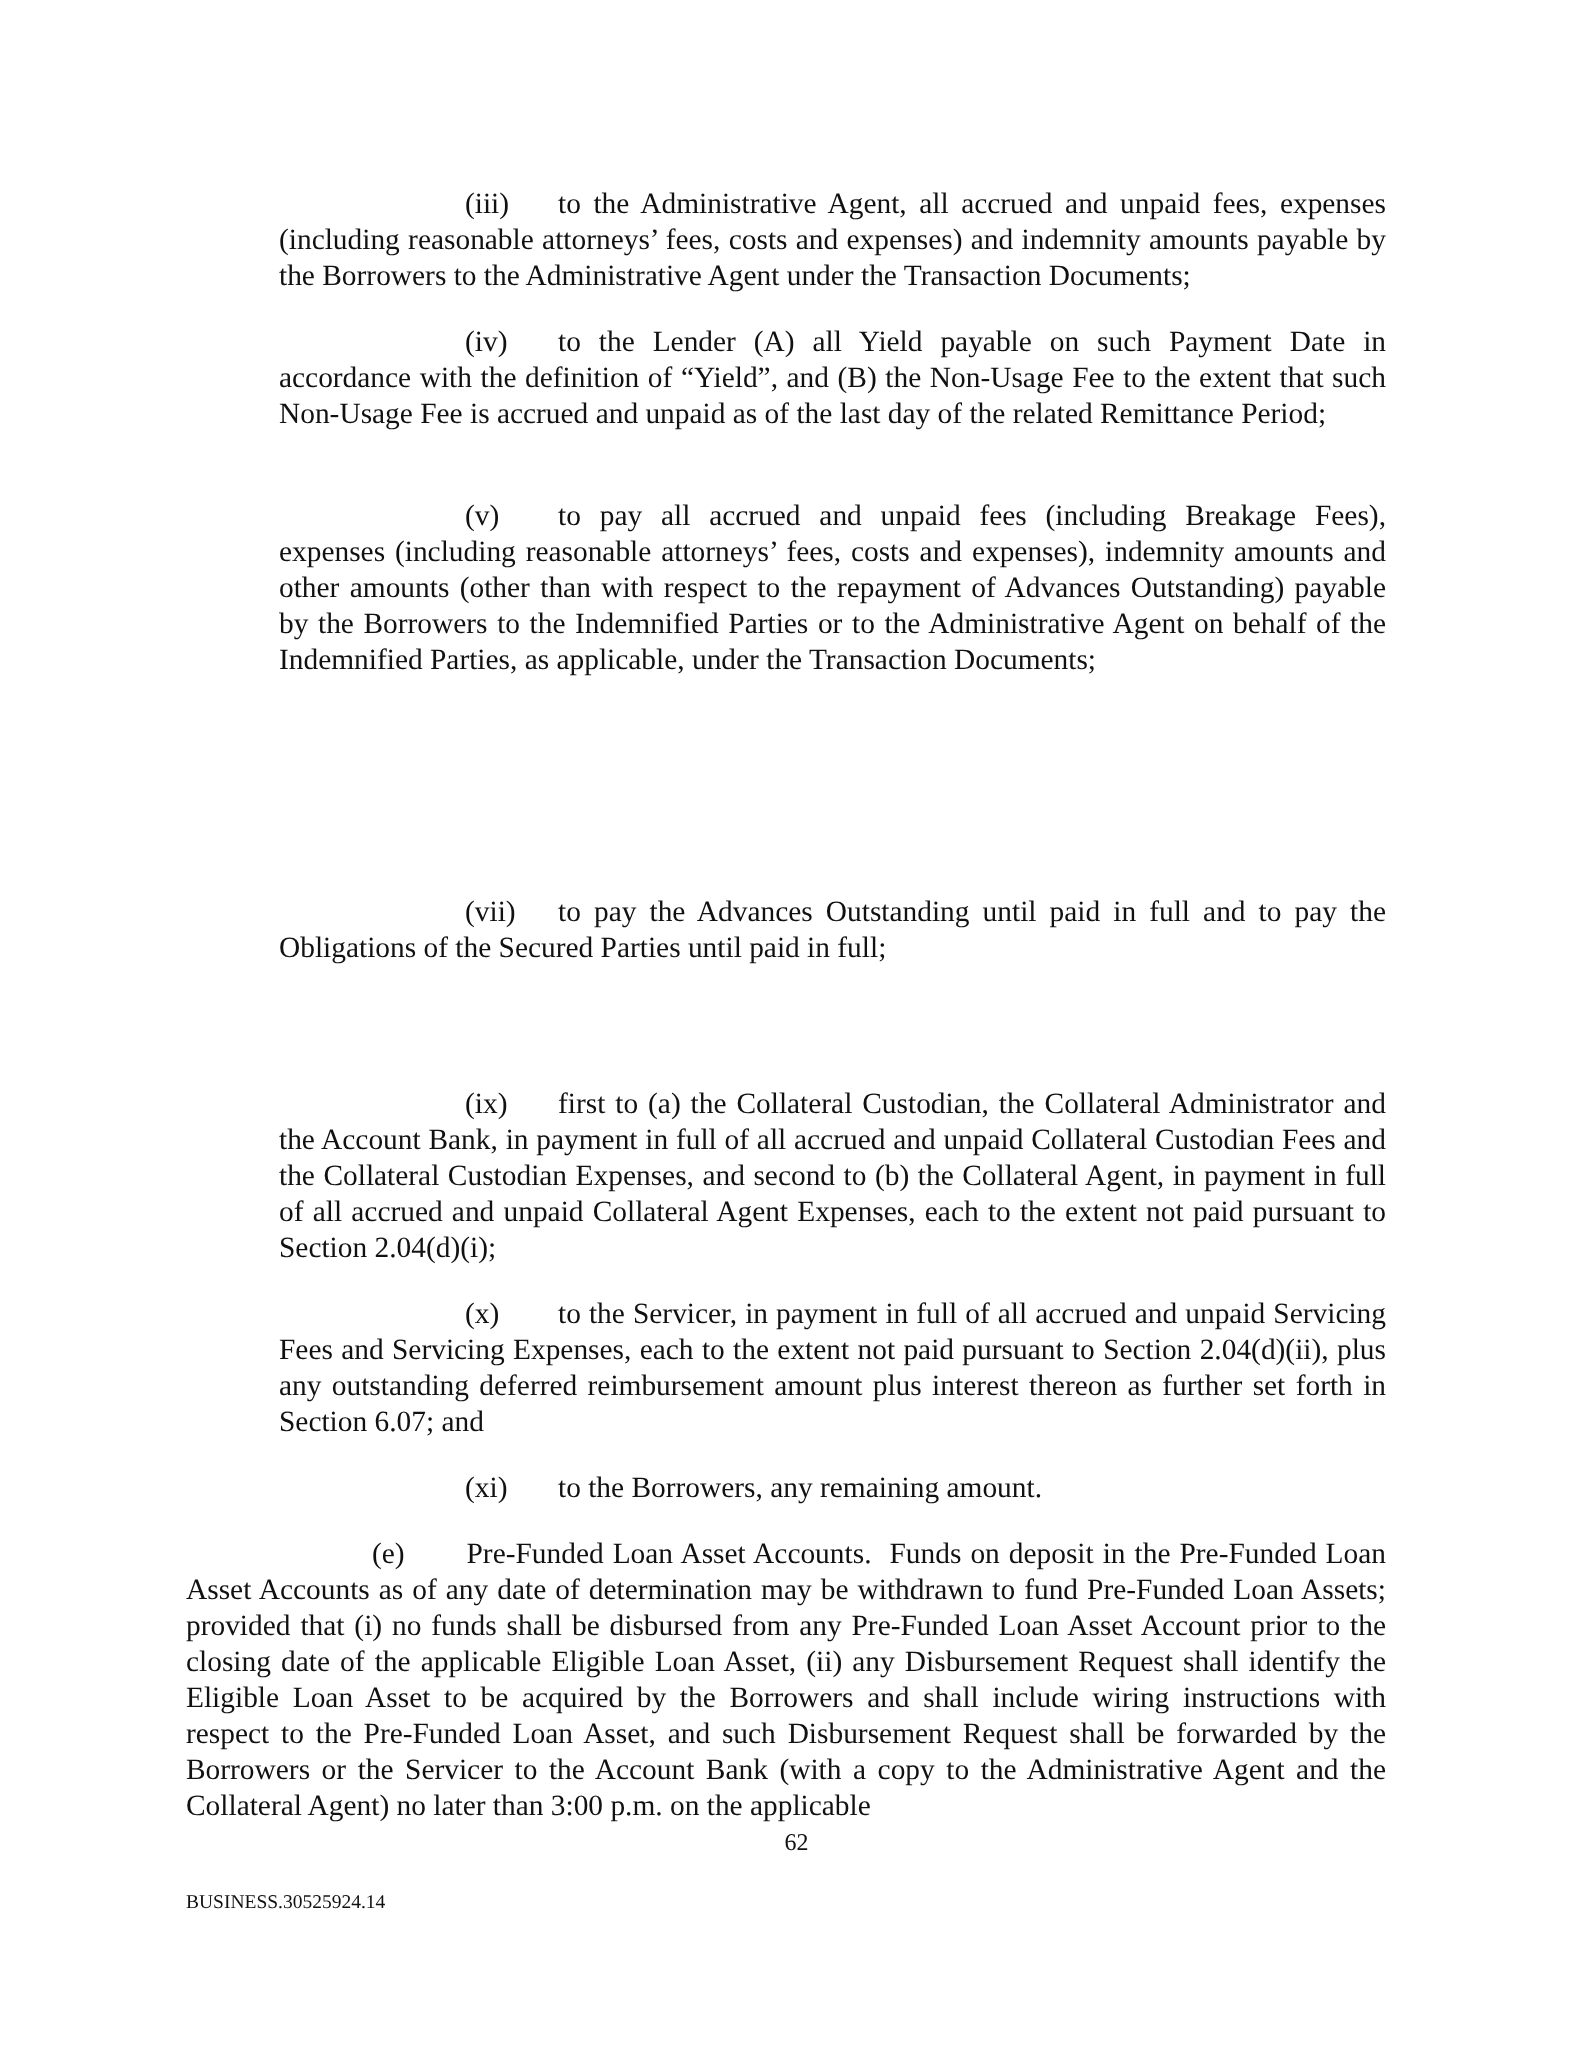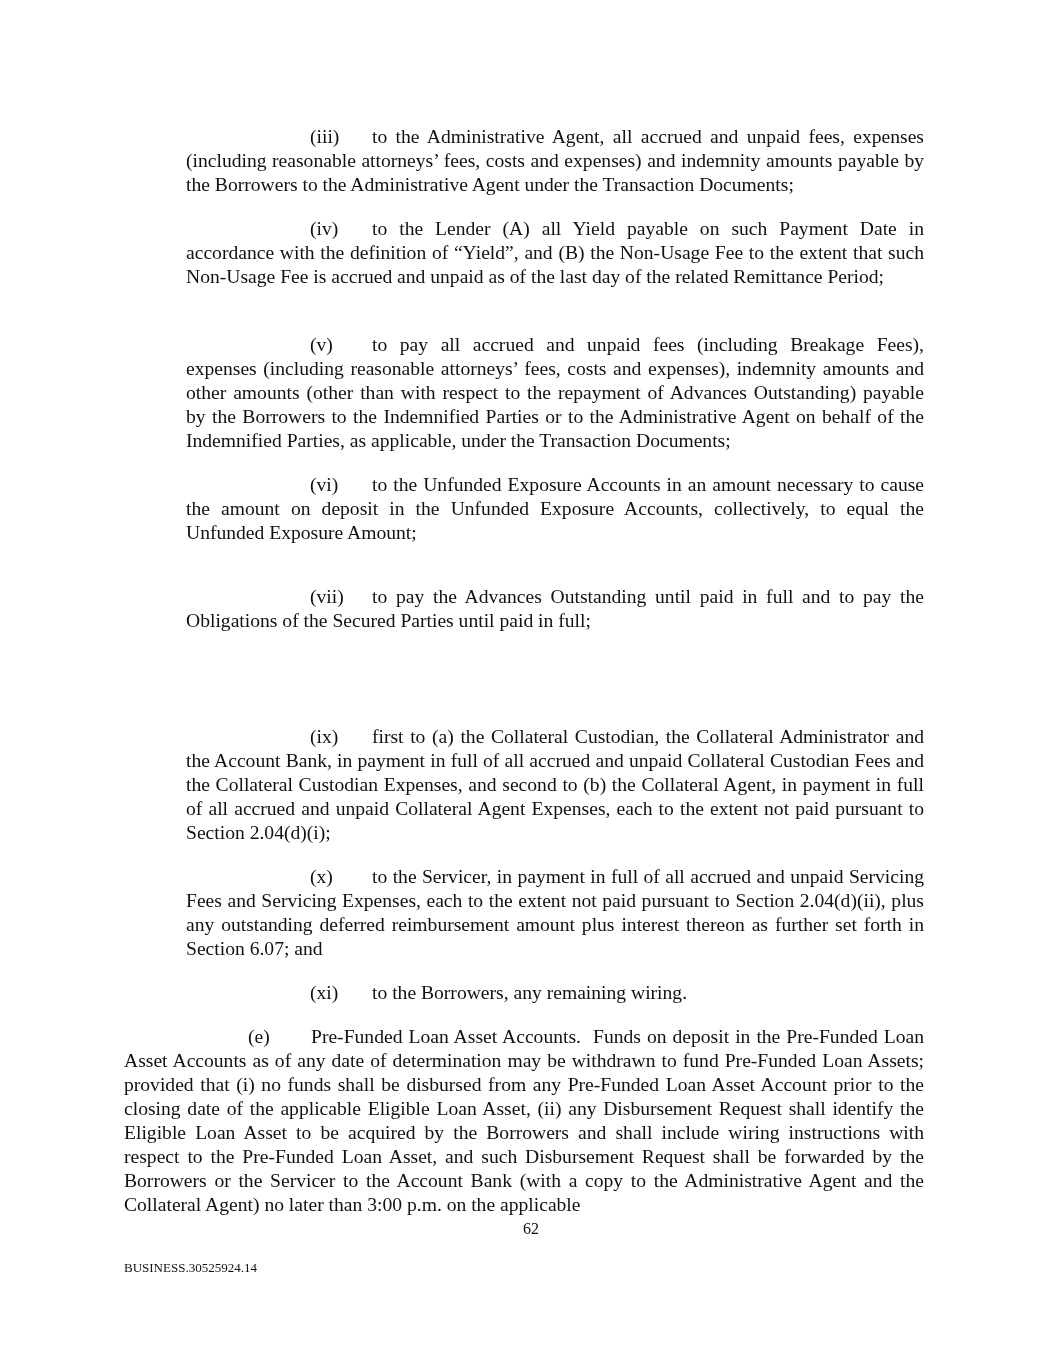--- a/index.html
+++ b/index.html
@@ -70,30 +70,29 @@
 <body>
 
 <div class="page">
 
   <p class="para sub" style="top:125px;"><span class="num">(iii)</span><span>to the Administrative Agent, all accrued and unpaid fees, expenses (including reasonable attorneys’ fees, costs and expenses) and indemnity amounts payable by the Borrowers to the Administrative Agent under the Transaction Documents;</span></p>
 
   <p class="para sub" style="top:217px;"><span class="num">(iv)</span><span>to the Lender (A) all Yield payable on such Payment Date in accordance with the definition of “Yield”, and (B) the Non-Usage Fee to the extent that such Non-Usage Fee is accrued and unpaid as of the last day of the related Remittance Period;</span></p>
 
   <p class="para sub" style="top:333px;"><span class="num">(v)</span><span>to pay all accrued and unpaid fees (including Breakage Fees), expenses (including reasonable attorneys’ fees, costs and expenses), indemnity amounts and other amounts (other than with respect to the repayment of Advances Outstanding) payable by the Borrowers to the Indemnified Parties or to the Administrative Agent on behalf of the Indemnified Parties, as applicable, under the Transaction Documents;</span></p>
 
-  <p class="para sub" style="top:473px;"><span class="num">(vi)</span><span>to the Unfunded Exposure Accounts in an amount necessary to cause the amount on deposit in the Unfunded Exposure Accounts, collectively, to equal the Unfunded Exposure Amount;</span></p>
 
-  <p class="para sub" style="top:585px;"><span class="num">(vii)</span><span>to pay the Advances Outstanding until paid in full and to pay the Obligations of the Secured Parties until paid in full;</span></p>
+  <p class="para sub" style="top:597px;"><span class="num">(vii)</span><span>to pay the Advances Outstanding until paid in full and to pay the Obligations of the Secured Parties until paid in full;</span></p>
 
 
   <p class="para sub" style="top:725px;"><span class="num">(ix)</span><span class="i">first</span><span> to (a) the Collateral Custodian, the Collateral Administrator and the Account Bank, in payment in full of all accrued and unpaid Collateral Custodian Fees and the Collateral Custodian Expenses, and </span><span class="i">second</span><span> to (b) the Collateral Agent, in payment in full of all accrued and unpaid Collateral Agent Expenses, each to the extent not paid pursuant to </span><span class="u">Section 2.04(d)(i)</span><span>;</span></p>
 
   <p class="para sub" style="top:865px;"><span class="num">(x)</span><span>to the Servicer, in payment in full of all accrued and unpaid Servicing Fees and Servicing Expenses, each to the extent not paid pursuant to </span><span class="u">Section 2.04(d)(ii)</span><span>, </span><span class="u">plus</span><span> any outstanding deferred reimbursement amount </span><span class="u">plus</span><span> interest thereon as further set forth in </span><span class="u">Section 6.07</span><span>; and</span></p>
 
-  <p class="para sub" style="top:981px;"><span class="num">(xi)</span><span>to the Borrowers, any remaining wiring.</span></p>
+  <p class="para sub" style="top:981px;"><span class="num">(xi)</span><span>to the Borrowers, any remaining amount.</span></p>
 
   <p class="para top-para" style="top:1025px;"><span class="num-e">(e)</span><span class="u">Pre-Funded Loan Asset Accounts</span><span>.</span><span style="white-space:pre-wrap;">  Funds on deposit in the Pre-Funded Loan Asset Accounts as of any date of determination may be withdrawn to fund Pre-Funded Loan Assets; </span><span class="i">provided</span><span> that (i) no funds shall be disbursed from any Pre-Funded Loan Asset Account prior to the closing date of the applicable Eligible Loan Asset, (ii) any Disbursement Request shall identify the Eligible Loan Asset to be acquired by the Borrowers and shall include wiring instructions with respect to the Pre-Funded Loan Asset, and such Disbursement Request shall be forwarded by the Borrowers or the Servicer to the Account Bank (with a copy to the Administrative Agent and the Collateral Agent) no later than 3:00 p.m. on the applicable</span></p>
 
   <div class="page-number">62</div>
 
   <div class="footer-id">BUSINESS.30525924.14</div>
 
 </div>
 
 </body></html>

